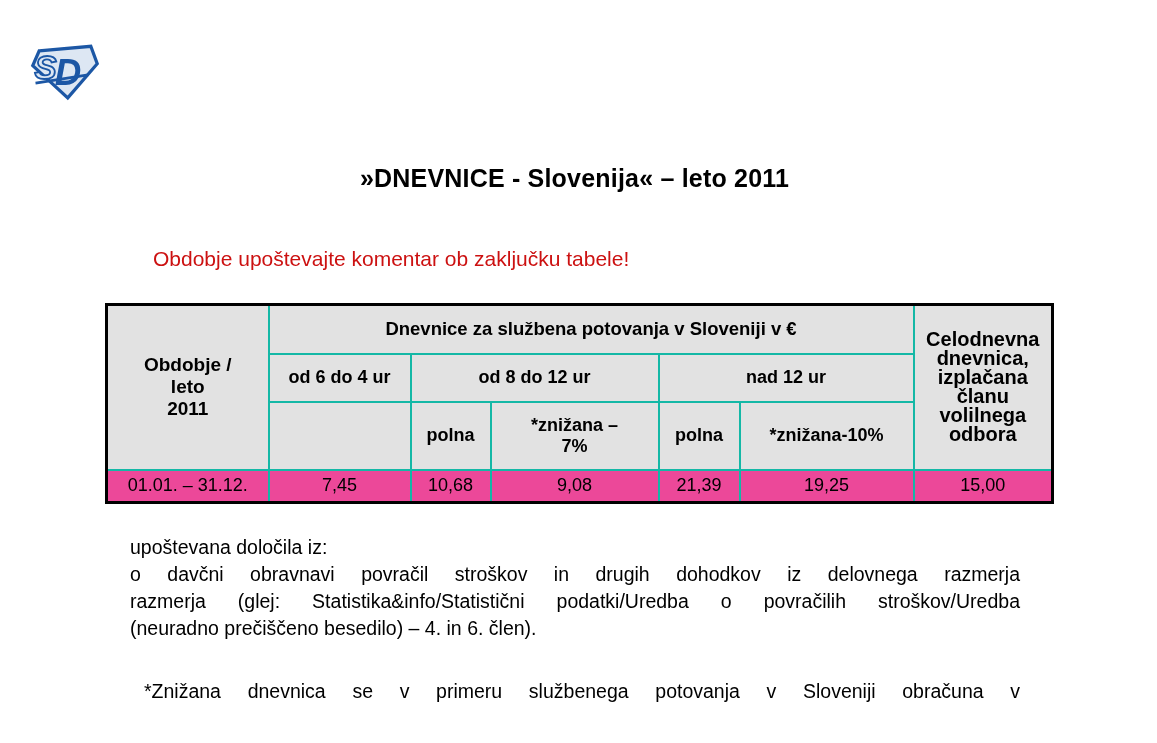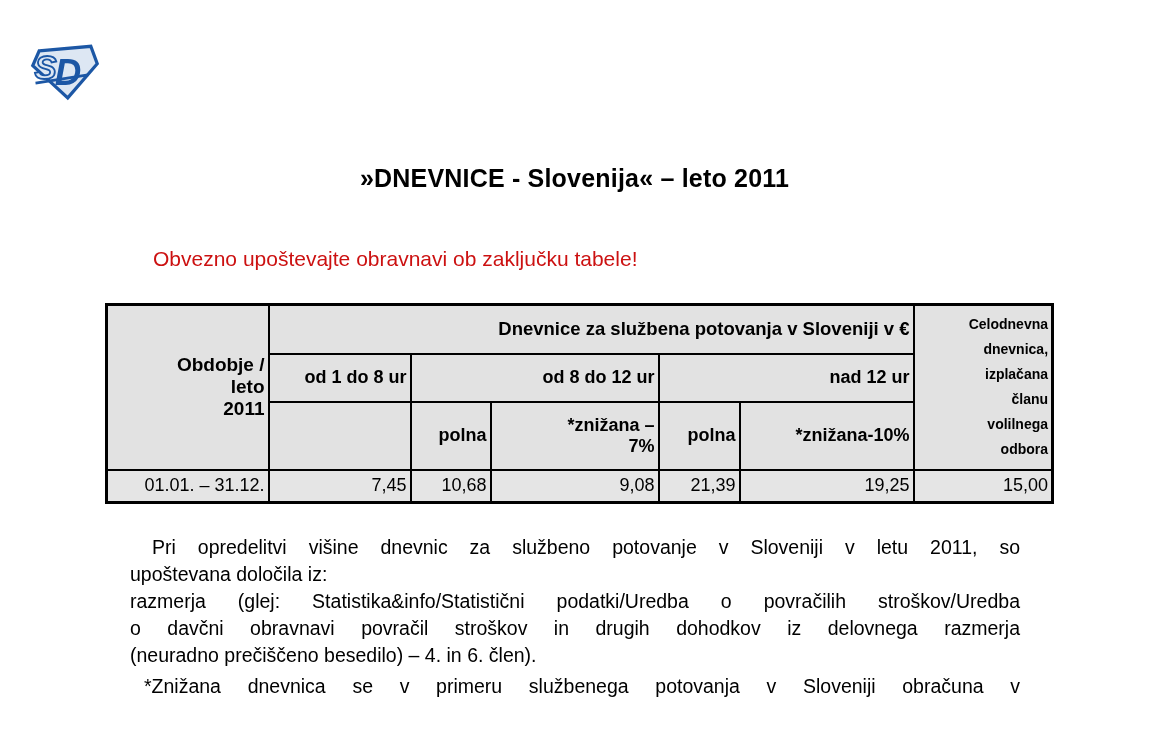--- a/index.html
+++ b/index.html
@@ -30,64 +30,64 @@
     font-size: 21px; color: #cc1111;
   }
 
   
   table.allowance {
     position: absolute; top: 303px; left: 105px;
     width: 946px; border-collapse: collapse; table-layout: fixed;
     border: 3px solid #000;
   }
   table.allowance td {
-    border: 2px solid #000000;
-    text-align: right; vertical-align: middle;
+    border: 2px solid #14b8a6;
+    text-align: center; vertical-align: middle;
     padding: 0 3px;
     overflow: hidden;
   }
   td.hdr { background: #e2e2e2; font-weight: bold; font-size: 18px; }
   td.pre { white-space: pre-line; }
   td.group { font-size: 18.5px; }
   td.corner { font-size: 19px; line-height: 22px; }
-  td.right-hdr { font-size: 14px; line-height: 25px; }
+  td.right-hdr { font-size: 20px; line-height: 19px; }
   td.sub { line-height: 21px; }
-  td.data { background: #e5e5e5; font-size: 18px; font-weight: normal; }
+  td.data { background: #ec4899; font-size: 18px; font-weight: normal; }
   tr.r1 { height: 49px; }
   tr.r2 { height: 48px; }
   tr.r3 { height: 68px; }
   tr.r4 { height: 33px; }
 
   
   .bodytext {
     position: absolute; left: 130px; top: 534px; width: 890px;
     font-size: 19.5px; line-height: 27px;
   }
   .bl  { text-align: justify; text-align-last: justify; }
   .plain { text-align: right; text-align-last: left; }
   .ind { padding-left: 22px; }
   .bullet-line { padding-left: 32px; }
   .bullet { margin-right: 18px; font-size: 15px; }
-  .p3 { margin-top: 4px; padding-left: 14px; }
+  .p3 { margin-top: 36px; padding-left: 14px; }
 </style>
 </head>
 <body>
 
 <div class="page">
 
   <svg class="logo" viewBox="0 0 76 62" xmlns="http://www.w3.org/2000/svg">
     <path d="M 10,7 L 66,2 L 73,21 L 41,58 L 3,23 Z" fill="#dde7f3" stroke="#1c57a5" stroke-width="3.5" stroke-linejoin="miter"></path>
     <path d="M 6,42 L 63,33" stroke="#1c57a5" stroke-width="3" fill="none"></path>
     <text x="5" y="38" font-family="Liberation Sans, sans-serif" font-size="36" font-weight="bold" font-style="italic" fill="#dde7f3" stroke="#1c57a5" stroke-width="2">S</text>
     <text x="27" y="44" font-family="Liberation Sans, sans-serif" font-size="40" font-weight="bold" font-style="italic" fill="#1c57a5">D</text>
   </svg>
 
   <div class="title">»DNEVNICE - Slovenija« – leto 2011</div>
 
-  <div class="notice">Obvezno upoštevajte obravnavi ob zaključku tabele!</div>
+  <div class="notice">Obdobje upoštevajte komentar ob zaključku tabele!</div>
 
   <table class="allowance">
     <colgroup>
       <col style="width:162px">
         <col style="width:142px">
         <col style="width:80px">
       <col style="width:168px">
         <col style="width:81px">
         <col style="width:174px">
       <col style="width:139px">
@@ -99,21 +99,21 @@
 2011</td>
         <td class="hdr group" colspan="5">Dnevnice za službena potovanja v Sloveniji v €</td>
         <td class="hdr right-hdr pre" rowspan="3">Celodnevna
 dnevnica,
 izplačana
 članu
 volilnega
 odbora</td>
       </tr>
       <tr class="r2">
-        <td class="hdr sub">od 1 do 8 ur</td>
+        <td class="hdr sub">od 6 do 4 ur</td>
         <td class="hdr sub" colspan="2">od 8 do 12 ur</td>
         <td class="hdr sub" colspan="2">nad 12 ur</td>
       </tr>
       <tr class="r3">
         <td class="hdr sub"></td>
         <td class="hdr sub">polna</td>
         <td class="hdr sub pre">*znižana –
 7%</td>
         <td class="hdr sub">polna</td>
         <td class="hdr sub">*znižana-10%</td>
@@ -124,21 +124,20 @@
         <td class="data">10,68</td>
         <td class="data">9,08</td>
         <td class="data">21,39</td>
         <td class="data">19,25</td>
         <td class="data">15,00</td>
       </tr>
     </tbody>
   </table>
 
   <div class="bodytext">
-    <div class="bl ind">Pri opredelitvi višine dnevnic za službeno potovanje v Sloveniji v letu 2011, so</div>
     <div class="plain">upoštevana določila iz:</div>
+    <div class="bl">o davčni obravnavi povračil stroškov in drugih dohodkov iz delovnega razmerja</div>
     <div class="bl">razmerja (glej: Statistika&amp;info/Statistični podatki/Uredba o povračilih stroškov/Uredba</div>
-    <div class="bl">o davčni obravnavi povračil stroškov in drugih dohodkov iz delovnega razmerja</div>
     <div class="plain">(neuradno prečiščeno besedilo) – 4. in 6. člen).</div>
     <div class="bl p3">*Znižana dnevnica se v primeru službenega potovanja v Sloveniji obračuna v</div>
   </div>
 
 </div>
 
 </body></html>

